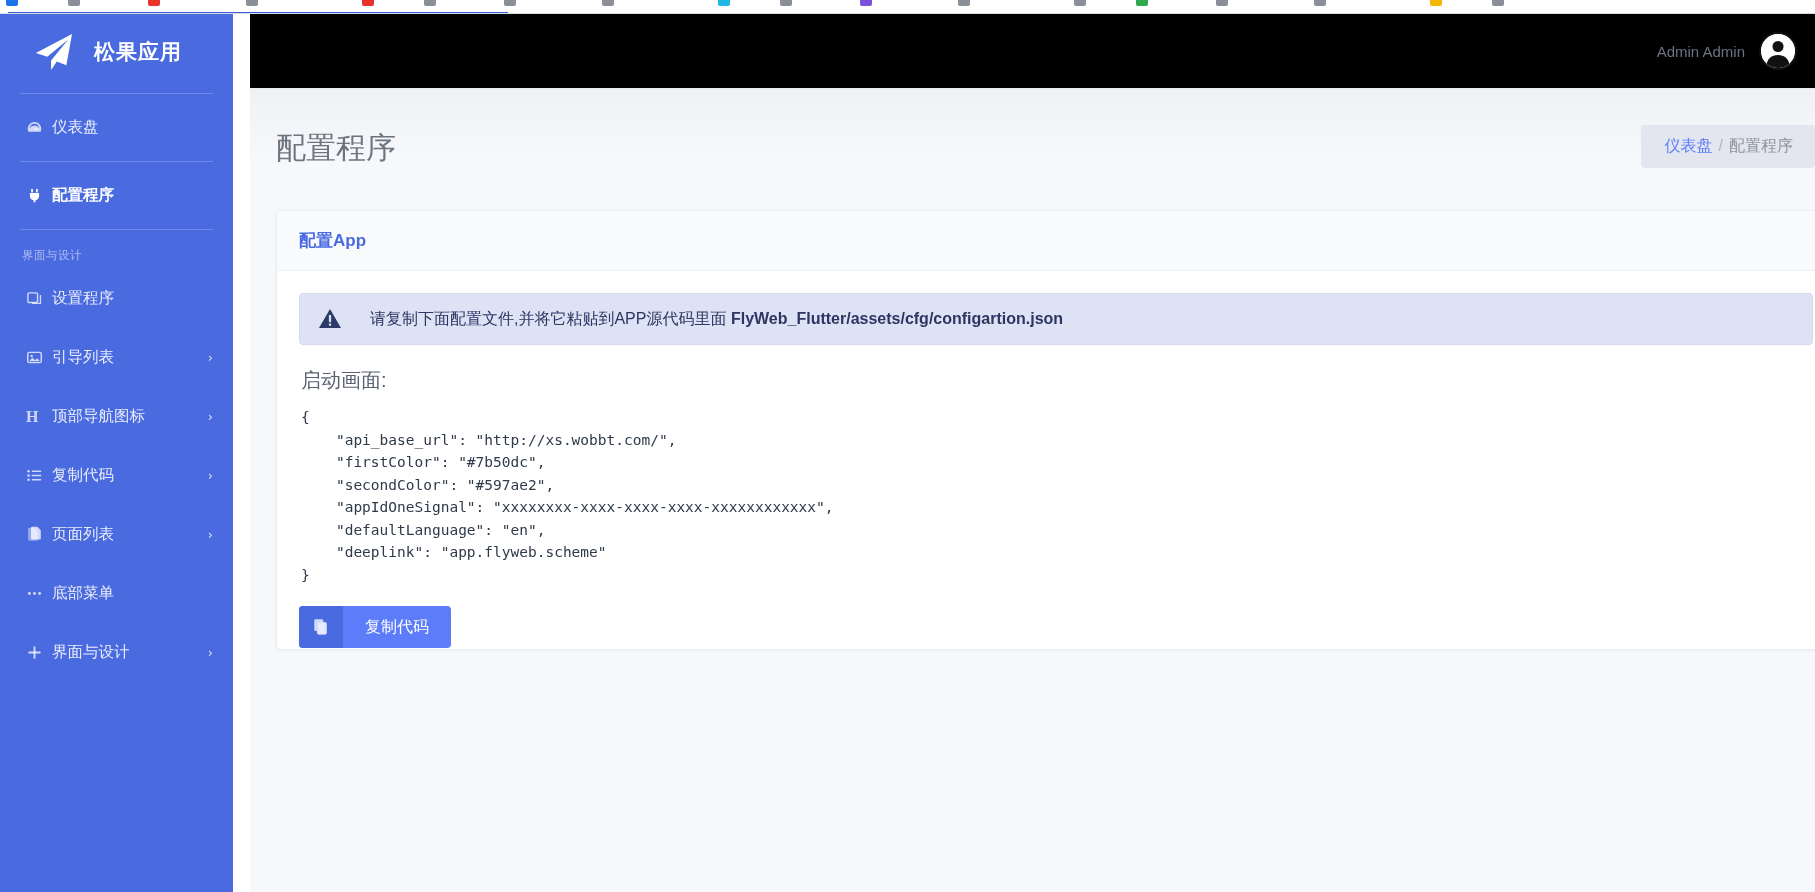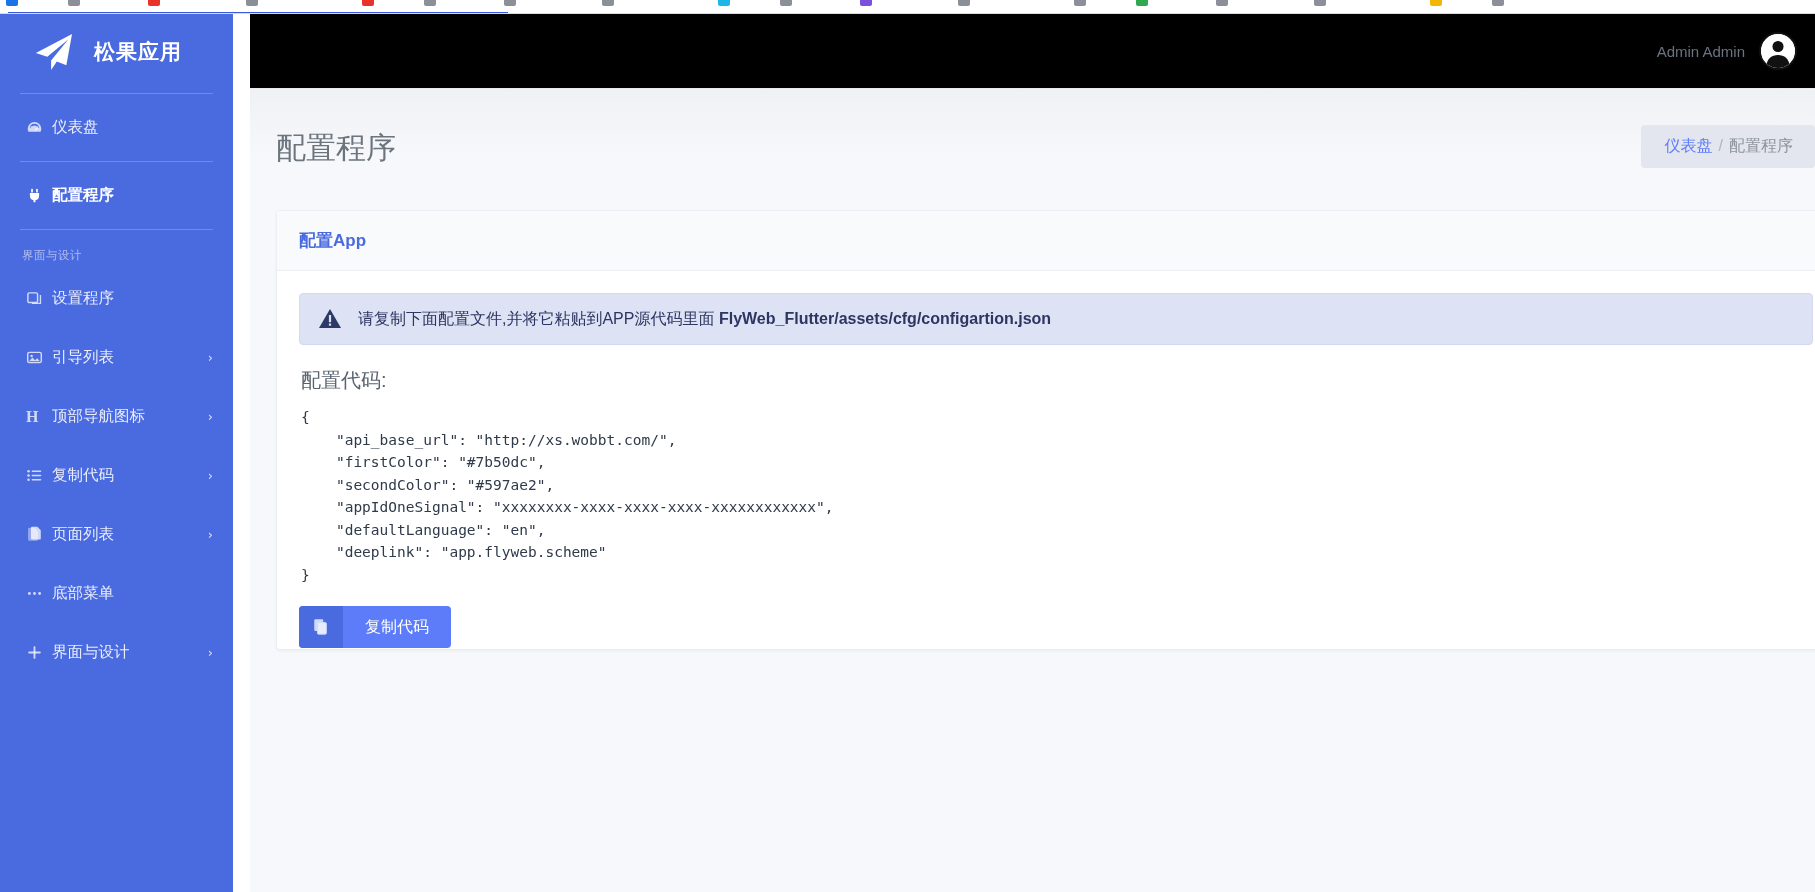--- a/index.html
+++ b/index.html
@@ -133,21 +133,21 @@
   }
   .card-head-title {
     font-size: 17px; color: #4a6ae0; font-weight: bold;
   }
   .card-body { padding: 22px 22px 20px 22px; }
 
   .alert {
     background: #dde2f5; border: 1px solid #d3d9f1;
     border-radius: 4px;
     min-height: 52px;
-    display: flex; align-items: center; gap: 16px;
+    display: flex; align-items: center; gap: 28px;
     padding: 12px 18px;
     margin-bottom: 22px;
   }
   .alert-ico { color: #2b3a67; flex: none; display:flex; align-items:center; }
   .alert-txt { font-size: 16px; color: #2d3561; line-height: 1.4; }
   .alert-txt b { font-weight: bold; }
 
   .code-label {
     font-size: 20px; color: #5a6270; margin: 4px 0 12px 2px;
   }
@@ -376,21 +376,21 @@
         <span class="alert-ico">
           <svg viewBox="0 0 24 24" width="24" height="24">
             <path d="M12 2 L23 21 H1 Z" fill="#2b3a67"></path>
             <rect x="10.9" y="8" width="2.2" height="7.2" fill="#dde2f5"></rect>
             <rect x="10.9" y="16.5" width="2.2" height="2.2" fill="#dde2f5"></rect>
           </svg>
         </span>
         <span class="alert-txt"><span>请复制下面配置文件,并将它粘贴到APP源代码里面 </span><b>FlyWeb_Flutter/assets/cfg/configartion.json</b></span>
       </div>
 
-      <div class="code-label">配置代码:</div>
+      <div class="code-label">启动画面:</div>
       <pre class="code-block">{
     "api_base_url": "http://xs.wobbt.com/",
     "firstColor": "#7b50dc",
     "secondColor": "#597ae2",
     "appIdOneSignal": "xxxxxxxx-xxxx-xxxx-xxxx-xxxxxxxxxxxx",
     "defaultLanguage": "en",
     "deeplink": "app.flyweb.scheme"
 }</pre>
 
       <button class="copy-btn">

